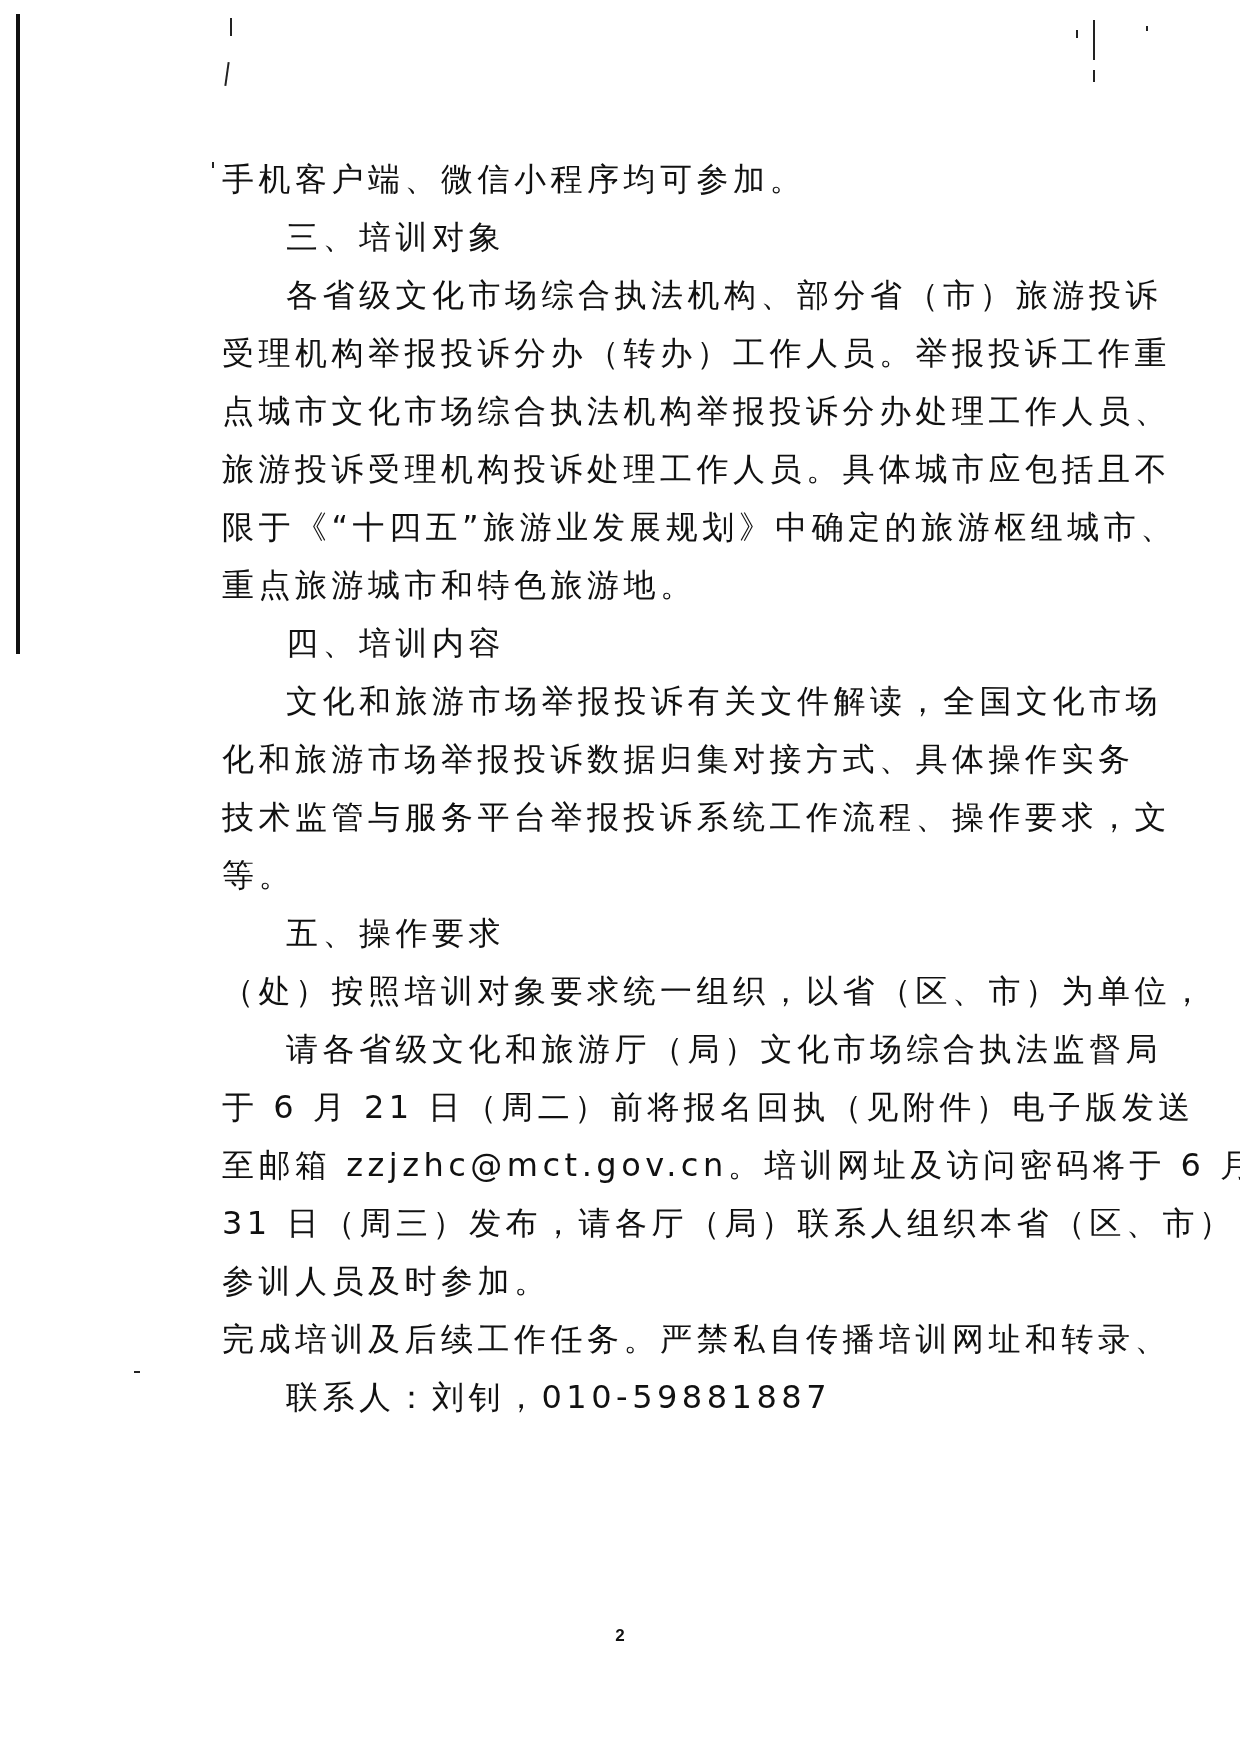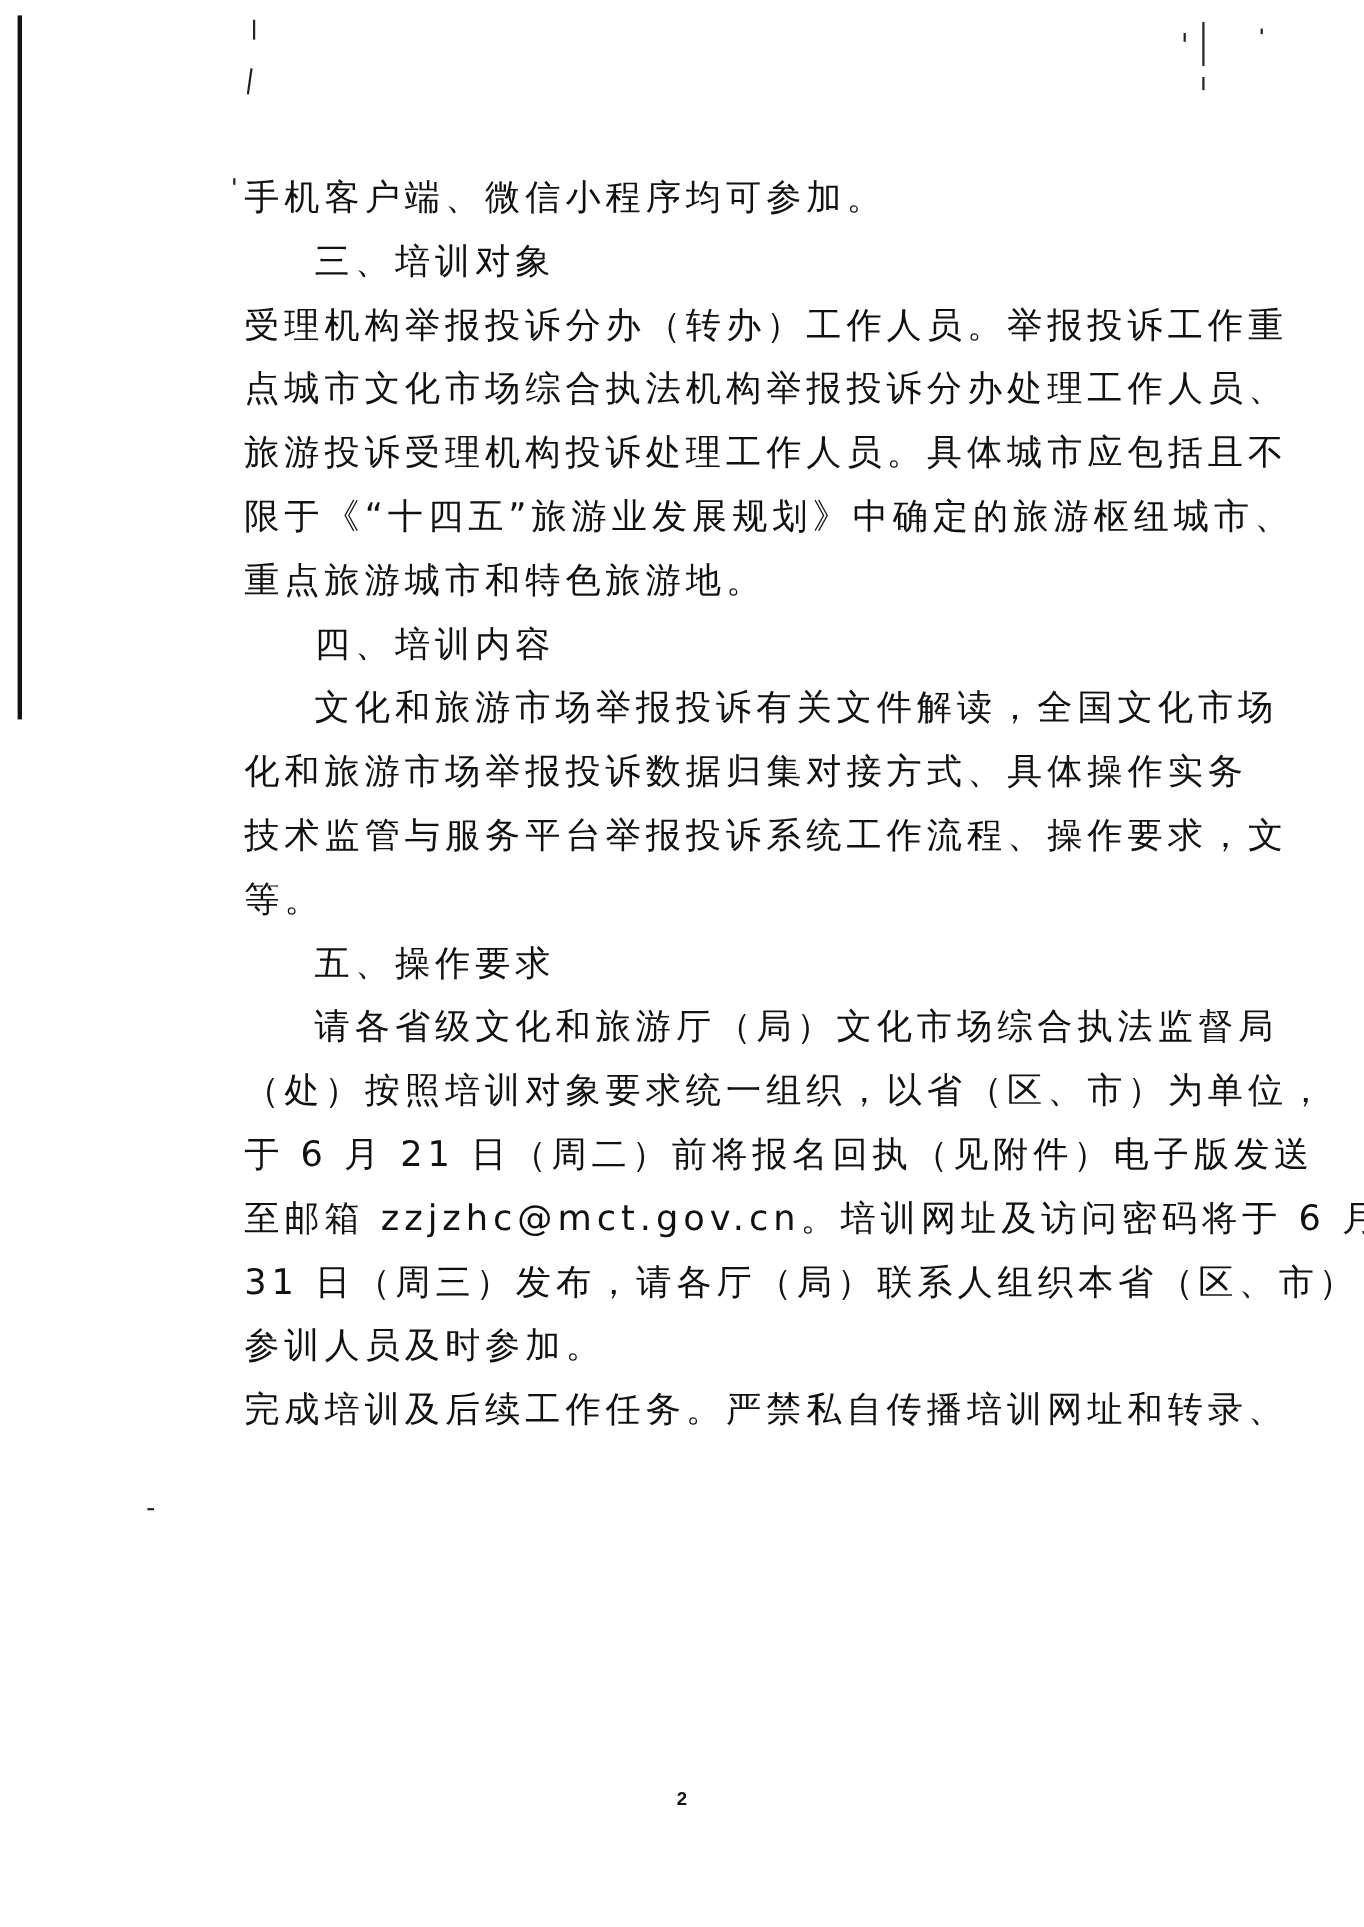--- a/index.html
+++ b/index.html
@@ -69,20 +69,21 @@
 <div class="mark m6"></div>
 <div class="mark m7"></div>
 <div class="mark m8"></div>
 
 <div class="page">
   <p class="line">手机客户端、微信小程序均可参加。</p>
 
   <div>
     <h2 class="line heading">三、培训对象</h2>
     <div>
+      <p class="line indent">各省级文化市场综合执法机构、部分省（市）旅游投诉</p>
       <p class="line">受理机构举报投诉分办（转办）工作人员。举报投诉工作重</p>
       <p class="line">点城市文化市场综合执法机构举报投诉分办处理工作人员、</p>
       <p class="line">旅游投诉受理机构投诉处理工作人员。具体城市应包括且不</p>
       <p class="line">限于《“十四五”旅游业发展规划》中确定的旅游枢纽城市、</p>
       <p class="line">重点旅游城市和特色旅游地。</p>
     </div>
   </div>
 
   <div>
     <h2 class="line heading">四、培训内容</h2>
@@ -90,26 +91,29 @@
       <p class="line indent">文化和旅游市场举报投诉有关文件解读，全国文化市场</p>
       <p class="line">化和旅游市场举报投诉数据归集对接方式、具体操作实务</p>
       <p class="line">技术监管与服务平台举报投诉系统工作流程、操作要求，文</p>
       <p class="line">等。</p>
     </div>
   </div>
 
   <div>
     <h2 class="line heading">五、操作要求</h2>
     <div>
+      <p class="line">（处）按照培训对象要求统一组织，以省（区、市）为单位，</p>
       <p class="line indent">请各省级文化和旅游厅（局）文化市场综合执法监督局</p>
-      <p class="line">（处）按照培训对象要求统一组织，以省（区、市）为单位，</p>
       <p class="line">于 6 月 21 日（周二）前将报名回执（见附件）电子版发送</p>
       <p class="line">至邮箱 zzjzhc@mct.gov.cn。培训网址及访问密码将于 6 月</p>
       <p class="line">31 日（周三）发布，请各厅（局）联系人组织本省（区、市）</p>
       <p class="line">参训人员及时参加。</p>
     </div>
     <div>
       <p class="line">完成培训及后续工作任务。严禁私自传播培训网址和转录、</p>
     </div>
+    <div>
+      <p class="line indent">联系人：刘钊，010-59881887</p>
+    </div>
   </div>
 </div>
 
 <div class="page-number">2</div>
 
 </body></html>

